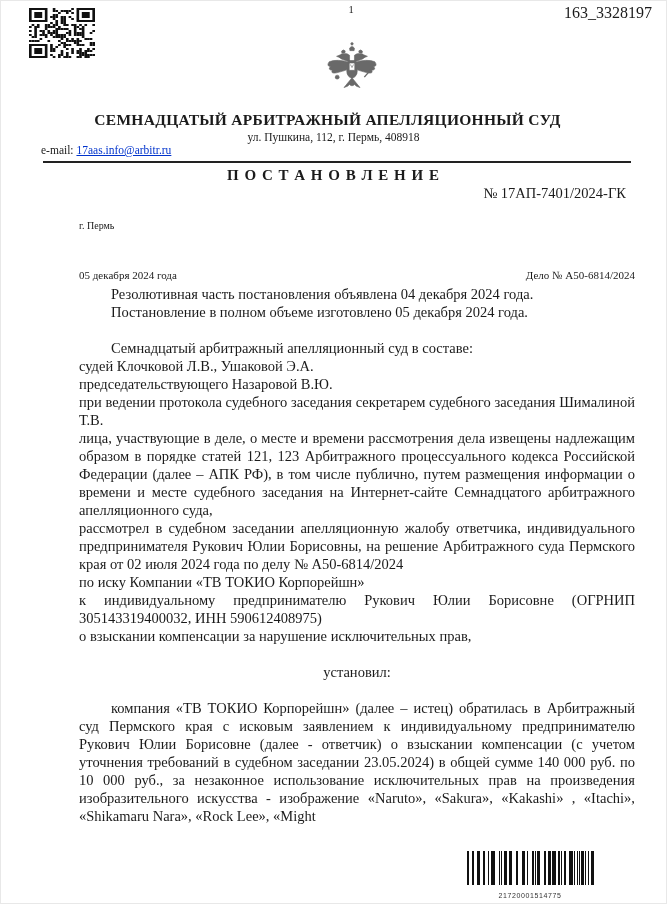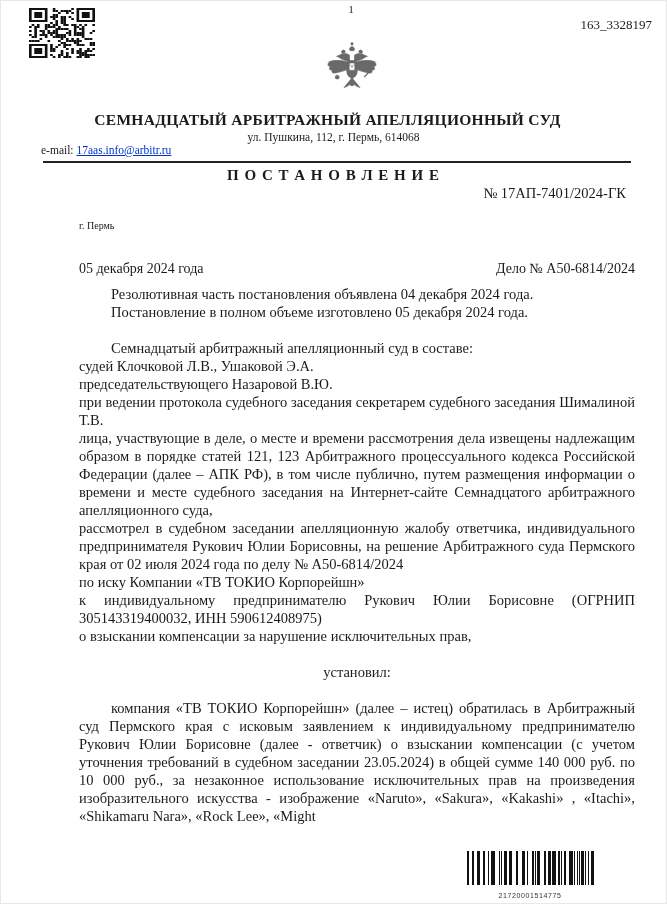--- a/index.html
+++ b/index.html
@@ -1,38 +1,38 @@
 <!DOCTYPE html>
 <html><head>
 <meta charset="utf-8">
 <style>
   html,body{margin:0;padding:0;background:#fff;}
   .page{position:relative;width:665px;height:902px;background:#ffffff;border:1px solid #e8e8e8;
         font-family:"Liberation Serif","DejaVu Serif",serif;color:#1b1b1b;overflow:hidden;}
 
   .page-num{position:absolute;top:3px;left:350px;transform:translateX(-50%);font-size:10.5px;}
-  .doc-id{position:absolute;top:16px;right:14px;font-size:13px;}
+  .doc-id{position:absolute;top:3px;right:14px;font-size:16px;}
 
   .qr{position:absolute;left:28px;top:7px;width:66px;height:50px;}
   .emblem{position:absolute;left:320px;top:41px;width:62px;height:53px;opacity:.85;}
 
   .court-name{position:absolute;top:110px;left:28px;right:40px;text-align:center;
               font-weight:bold;font-size:15.5px;letter-spacing:.3px;}
   .address{position:absolute;top:130px;left:40px;right:40px;text-align:center;font-size:11.5px;}
   .email-line{position:absolute;top:143px;left:40px;right:40px;font-size:11.5px;}
   .email-link{color:#0033cc;text-decoration:underline;}
   .rule{position:absolute;top:160px;left:42px;width:588px;height:2px;background:#222;}
 
   .doc-type{position:absolute;top:166px;left:40px;right:40px;text-align:center;
             font-weight:bold;font-size:15px;letter-spacing:1px;}
   .case-no{position:absolute;top:184px;left:40px;right:40px;text-align:right;font-size:14.5px;}
 
   .city{position:absolute;top:219px;left:78px;font-size:10px;}
-  .date-row{position:absolute;top:260px;left:78px;width:556px;display:flex;
-            justify-content:space-between;font-size:14px;align-items:flex-end;}
+  .date-row{position:absolute;top:268px;left:78px;width:556px;display:flex;
+            justify-content:space-between;font-size:11px;align-items:flex-end;}
 
   .body-text{position:absolute;top:284px;left:78px;width:556px;
              font-size:14.5px;line-height:18px;text-align:justify;}
   .body-text p{margin:0;}
   .body-text p.indent{text-indent:32px;}
   .body-text p.center{text-align:center;text-indent:0;}
   .sp{height:18px;}
 
   .barcode-wrap{position:absolute;left:465px;top:850px;width:128px;text-align:center;}
   .barcode-num{font-family:"Liberation Sans","DejaVu Sans",sans-serif;font-size:7px;
@@ -273,21 +273,21 @@
         <path d="M50 58 l-13 16 q7 -2 9 -5 q2 2 4 2 t4 -2 q2 3 9 5 z"></path>
         <circle cx="26" cy="57" r="3.2"></circle>
         <path d="M70 57 l14 -16" stroke-width="2.2" fill="none"></path>
       </g>
       <rect x="45.5" y="34" width="9" height="12" rx="1.5" fill="#fff" stroke="#4f4f4f"></rect>
       <path d="M47.5 36.5 l2.5 5 2.5 -5" fill="none" stroke="#4f4f4f"></path>
     </svg>
   </div>
 
   <div class="court-name">СЕМНАДЦАТЫЙ АРБИТРАЖНЫЙ АПЕЛЛЯЦИОННЫЙ СУД</div>
-  <div class="address">ул. Пушкина, 112, г. Пермь, 614068</div>
+  <div class="address">ул. Пушкина, 112, г. Пермь, 408918</div>
   <div class="email-line"><span>e-mail: </span><a class="email-link" href="#">17aas.info@arbitr.ru</a></div>
   <div class="rule"></div>
 
   <div class="doc-type">П О С Т А Н О В Л Е Н И Е</div>
   <div class="case-no">№ 17АП-7401/2024-ГК</div>
 
   <div class="city">г. Пермь</div>
   <div class="date-row">
     <span>05 декабря 2024 года</span>
     <span>Дело № А50-6814/2024</span>

